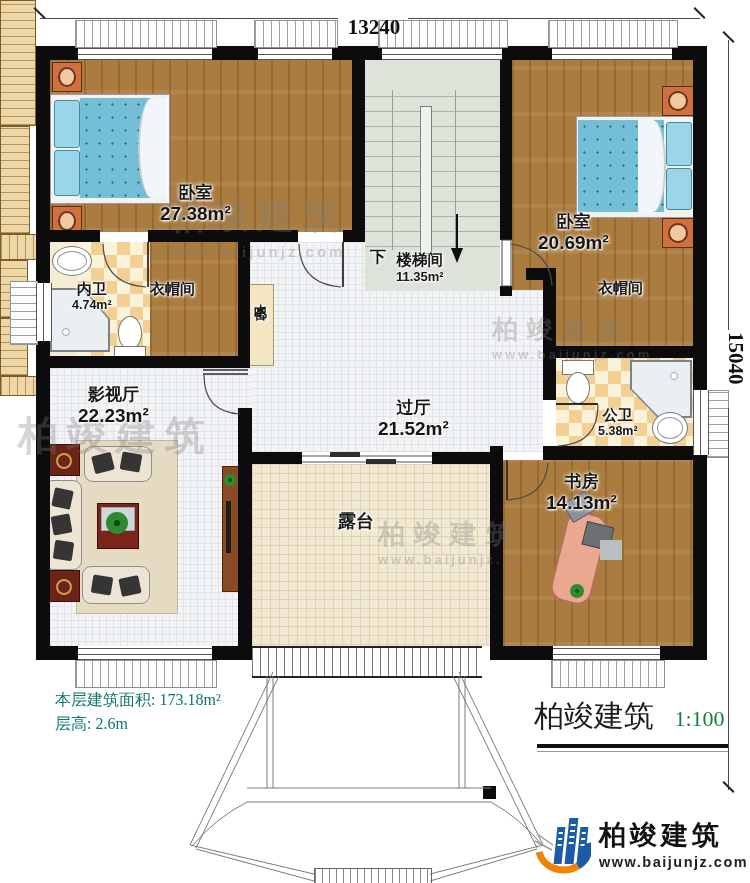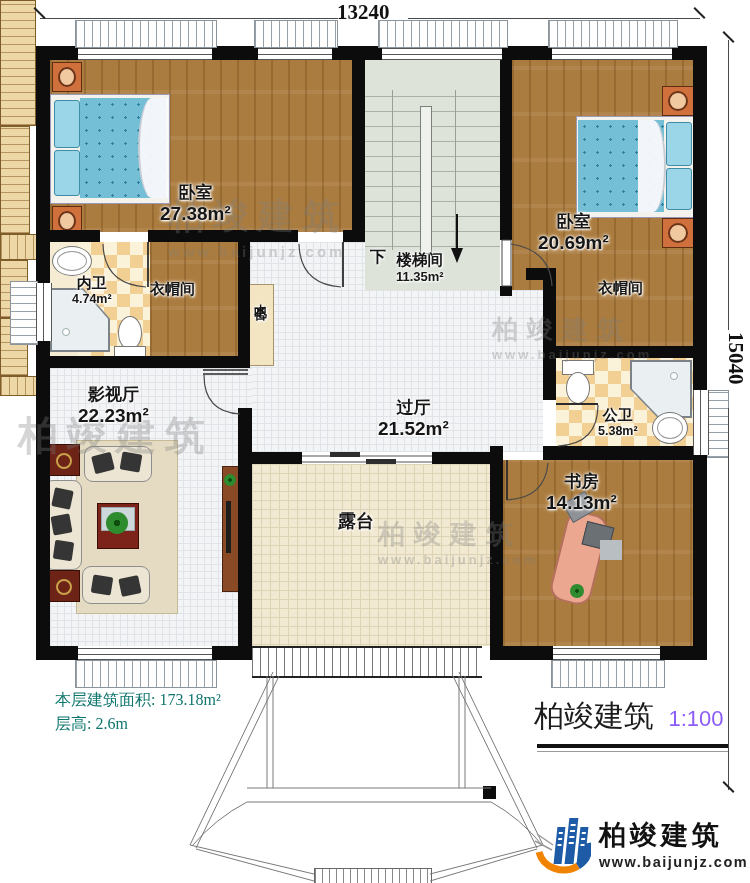--- a/index.html
+++ b/index.html
@@ -262,21 +262,21 @@
   </div>
   <div class="wm" style="left:378px;top:516px;font-size:27px">
     <div class="cn">柏竣建筑</div>
     <div class="url" style="font-size:13px">www.baijunjz.com</div>
   </div>
 
   <div class="label" style="left:160px;top:183px">
     <div class="nm">卧室</div>
     <div class="ar">27.38m²</div>
   </div>
-  <div class="label" style="left:72px;top:274px">
+  <div class="label" style="left:72px;top:280px">
     <div class="nm" style="font-size:15px">内卫</div>
     <div class="ar" style="font-size:12.5px">4.74m²</div>
   </div>
   <div class="label" style="left:150px;top:280px">
     <div class="nm" style="font-size:15px">衣帽间</div>
   </div>
   <div class="label" style="left:250px;top:294px;width:20px">
     <div style="font-size:12.5px;writing-mode:vertical-rl;letter-spacing:2px;margin:0 auto">水吧台</div>
   </div>
   <div class="label" style="left:370px;top:248px">
@@ -310,33 +310,33 @@
     <div class="ar">14.13m²</div>
   </div>
   <div class="label" style="left:338px;top:511px">
     <div class="nm" style="font-size:18px">露台</div>
   </div>
 
   <div class="dimline" style="left:40px;top:18px;width:298px;height:1px"></div>
   <div class="dimline" style="left:408px;top:18px;width:292px;height:1px"></div>
   <div class="tick" style="left:32px;top:12px"></div>
   <div class="tick" style="left:692px;top:12px"></div>
-  <div class="dim" style="left:337px;top:0px;width:74px;font-size:21px">13240</div>
+  <div class="dim" style="left:337px;top:15px;width:74px;text-align:center;font-size:21px">13240</div>
   <div class="dimline" style="left:728px;top:40px;width:1px;height:290px"></div>
   <div class="dimline" style="left:728px;top:408px;width:1px;height:382px"></div>
   <div class="tick" style="left:721px;top:36px"></div>
   <div class="tick" style="left:721px;top:786px"></div>
   <div class="dim" style="left:748px;top:332px;font-size:21px;transform:rotate(90deg);transform-origin:0 0">15040</div>
 
   <div class="note" style="left:55px;top:690px">本层建筑面积: 173.18m²</div>
   <div class="note" style="left:55px;top:714px">层高: 2.6m</div>
 
   <div class="abs" style="left:534px;top:696px;width:200px">
     <span style="font-family:'Liberation Serif',serif;font-size:30px;color:#1c1c1c">柏竣建筑</span>
-    <span style="font-family:Liberation Sans, sans-serif;font-size:22px;color:#8b5cf6;margin-left:10px">1:100</span>
+    <span style="font-family:Liberation Serif, serif;font-size:22px;color:#15803d;margin-left:16px">1:100</span>
   </div>
   <div class="abs" style="left:537px;top:744px;width:191px;height:4px;background:#111"></div>
   <div class="abs" style="left:537px;top:751px;width:191px;height:1px;background:#9a9a9a"></div>
 
   <div class="abs" style="left:533px;top:812px;display:flex;align-items:center">
     <svg width="58" height="62" viewBox="0 0 58 62">
       <path d="M4 22 L20 33 M2 29 L19 38" stroke="#9a9a9a" stroke-width="1.5" fill="none"></path>
       <path d="M6 40 C10 56 30 63 45 54" stroke="#f08300" stroke-width="7" fill="none"></path>
       <path d="M45 54 C53 49 57 41 55 31" stroke="#1d5ba6" stroke-width="7" fill="none"></path>
       <g fill="#1d5ba6" transform="skewX(-6) translate(4,0)">

